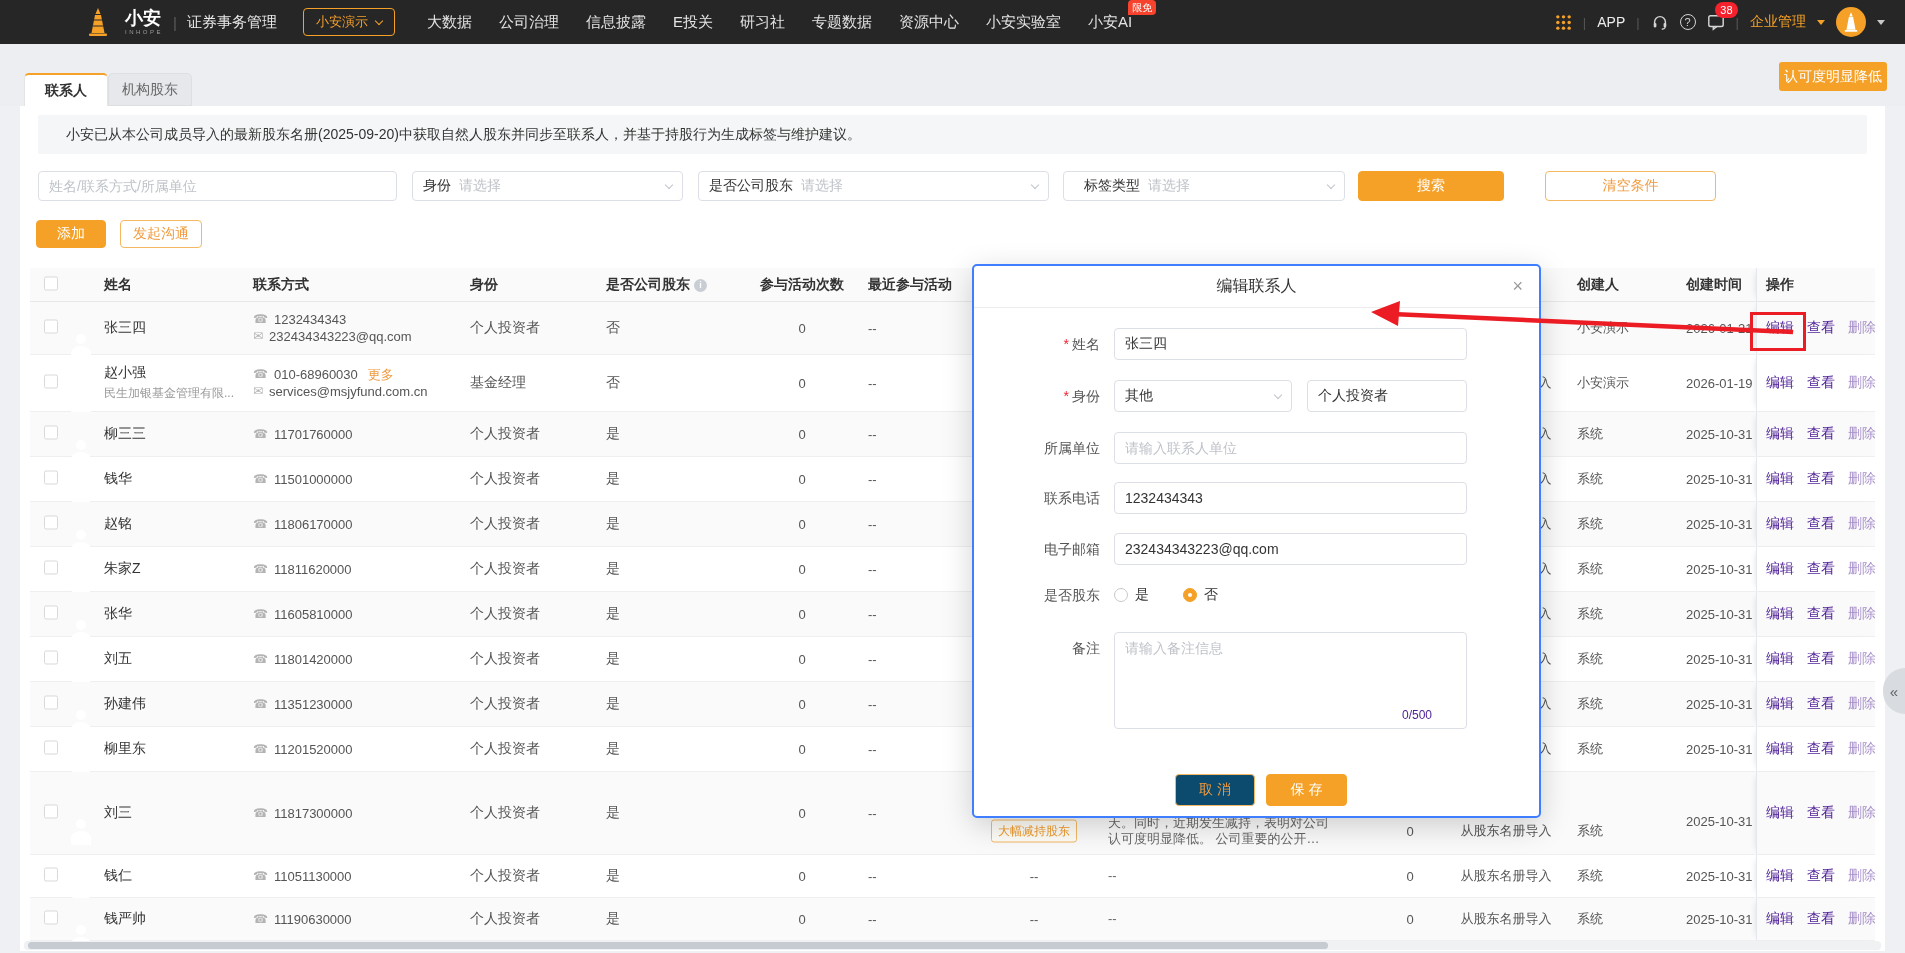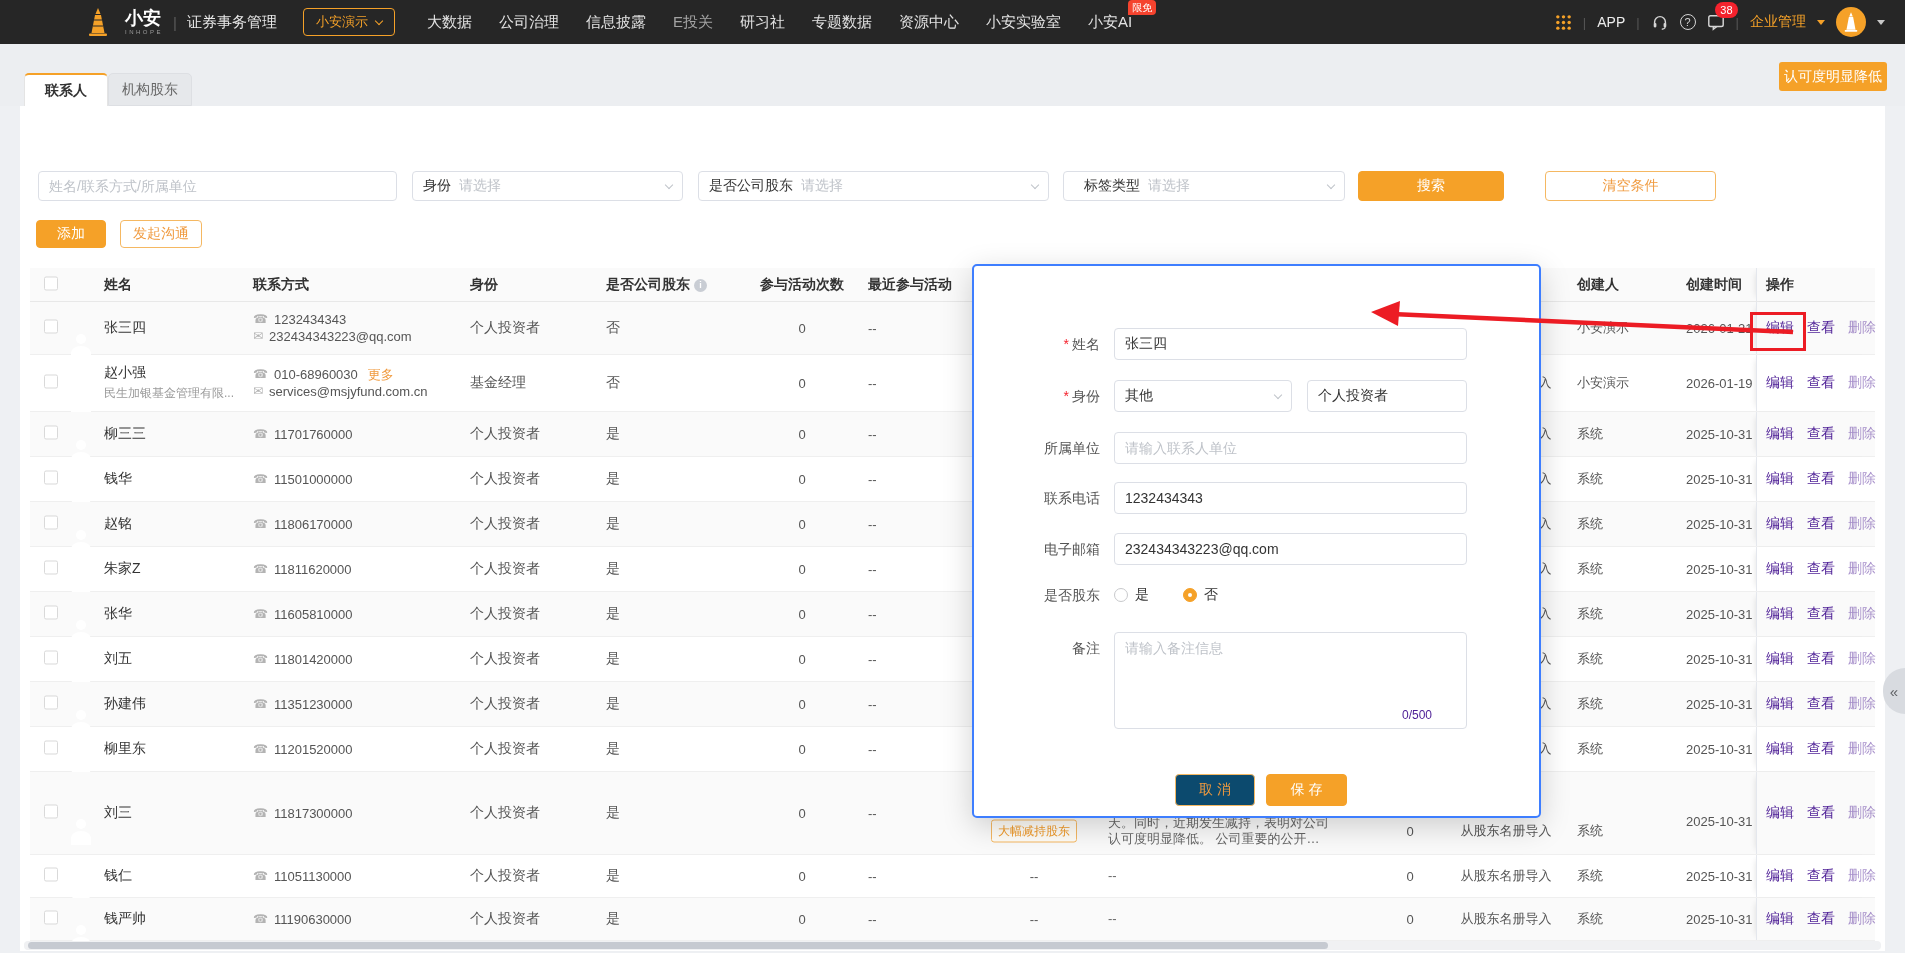--- a/index.html
+++ b/index.html
@@ -15,21 +15,21 @@
   .brand-cn { color:#fff; font-size:18px; font-weight:bold; }
   .brand-en { color:#9a9a9a; font-size:6px; letter-spacing:2.5px; margin-top:2px; }
   .brand-sep { color:#5c5c5c; margin:0 10px; font-size:15px; }
   .brand-prod { color:#e8e8e8; font-size:15px; }
   .org-pill { margin-left:26px; border:1px solid #f5a128; border-radius:4px; color:#f5a128;
     font-size:13px; padding:4px 12px; display:flex; align-items:center; gap:8px; background:transparent; cursor:pointer; }
   .chev { display:inline-block; width:6px; height:6px; border:solid #f5a128; border-width:0 1.5px 1.5px 0;
     transform:rotate(45deg); margin-top:-3px; }
   .nav-menu { display:flex; align-items:center; gap:27px; margin-left:32px; }
   .nav-item { color:#e3e3e3; font-size:15px; cursor:pointer; position:relative; white-space:nowrap; }
-  .nav-item.active { color:#a3a3a3; }
+  .nav-item.active { color:#e5e5e5; }
   .nav-badge { position:absolute; top:-13px; right:-24px; background:#f5432e; color:#fff; font-size:10px;
     padding:1px 4px; border-radius:4px 4px 4px 0; line-height:1.3; }
   .nav-right { margin-left:auto; margin-right:20px; display:flex; align-items:center; gap:11px; }
   .nav-sep { color:#555; font-size:13px; }
   .app-label { color:#ededed; font-size:14px; }
   .icon-btn { position:relative; display:flex; align-items:center; cursor:pointer; }
   .help-circle { width:16px; height:16px; border:1.5px solid #d5d5d5; border-radius:50%; color:#d5d5d5;
     font-size:11px; display:flex; align-items:center; justify-content:center; }
   .msg-badge { position:absolute; top:-11px; right:-13px; background:#f5222d; color:#fff; font-size:11px;
     border-radius:9px; padding:1px 5px; line-height:1.3; }
@@ -243,20 +243,21 @@
     <span class="caret"></span>
   </div>
 </header>
 
 <div class="band"></div>
 <div class="tab active">联系人</div>
 <div class="tab inactive">机构股东</div>
 <button class="perm-btn">认可度明显降低</button>
 
 <main class="card">
+  <div class="banner">小安已从本公司成员导入的最新股东名册(2025-09-20)中获取自然人股东并同步至联系人，并基于持股行为生成标签与维护建议。</div>
 
   <input class="f-input" style="left: 18px; width: 359px;" placeholder="姓名/联系方式/所属单位">
   <div class="f-select" style="left:392px; width:271px;">
     <span class="lab">身份</span>
     <span class="ph">请选择</span>
     <span class="chev"></span>
   </div>
   <div class="f-select" style="left:678px; width:351px;">
     <span class="lab">是否公司股东</span>
     <span class="ph">请选择</span>
@@ -644,20 +645,24 @@
         </div>
       </div>
   </div>
 
   <div class="hscroll">
     <div class="hthumb"></div>
   </div>
 </main>
 
 <div class="modal">
+  <div class="m-head">
+    <span class="m-title">编辑联系人</span>
+    <span class="m-close">×</span>
+  </div>
 
   <div class="m-row" style="top:62px;">
     <span class="m-label"><span class="req">*</span><span>姓名</span></span>
     <input class="m-input" value="张三四" style="">
   </div>
 
   <div class="m-row" style="top:114px;">
     <span class="m-label"><span class="req">*</span><span>身份</span></span>
     <span class="m-select">
       <span>其他</span>

